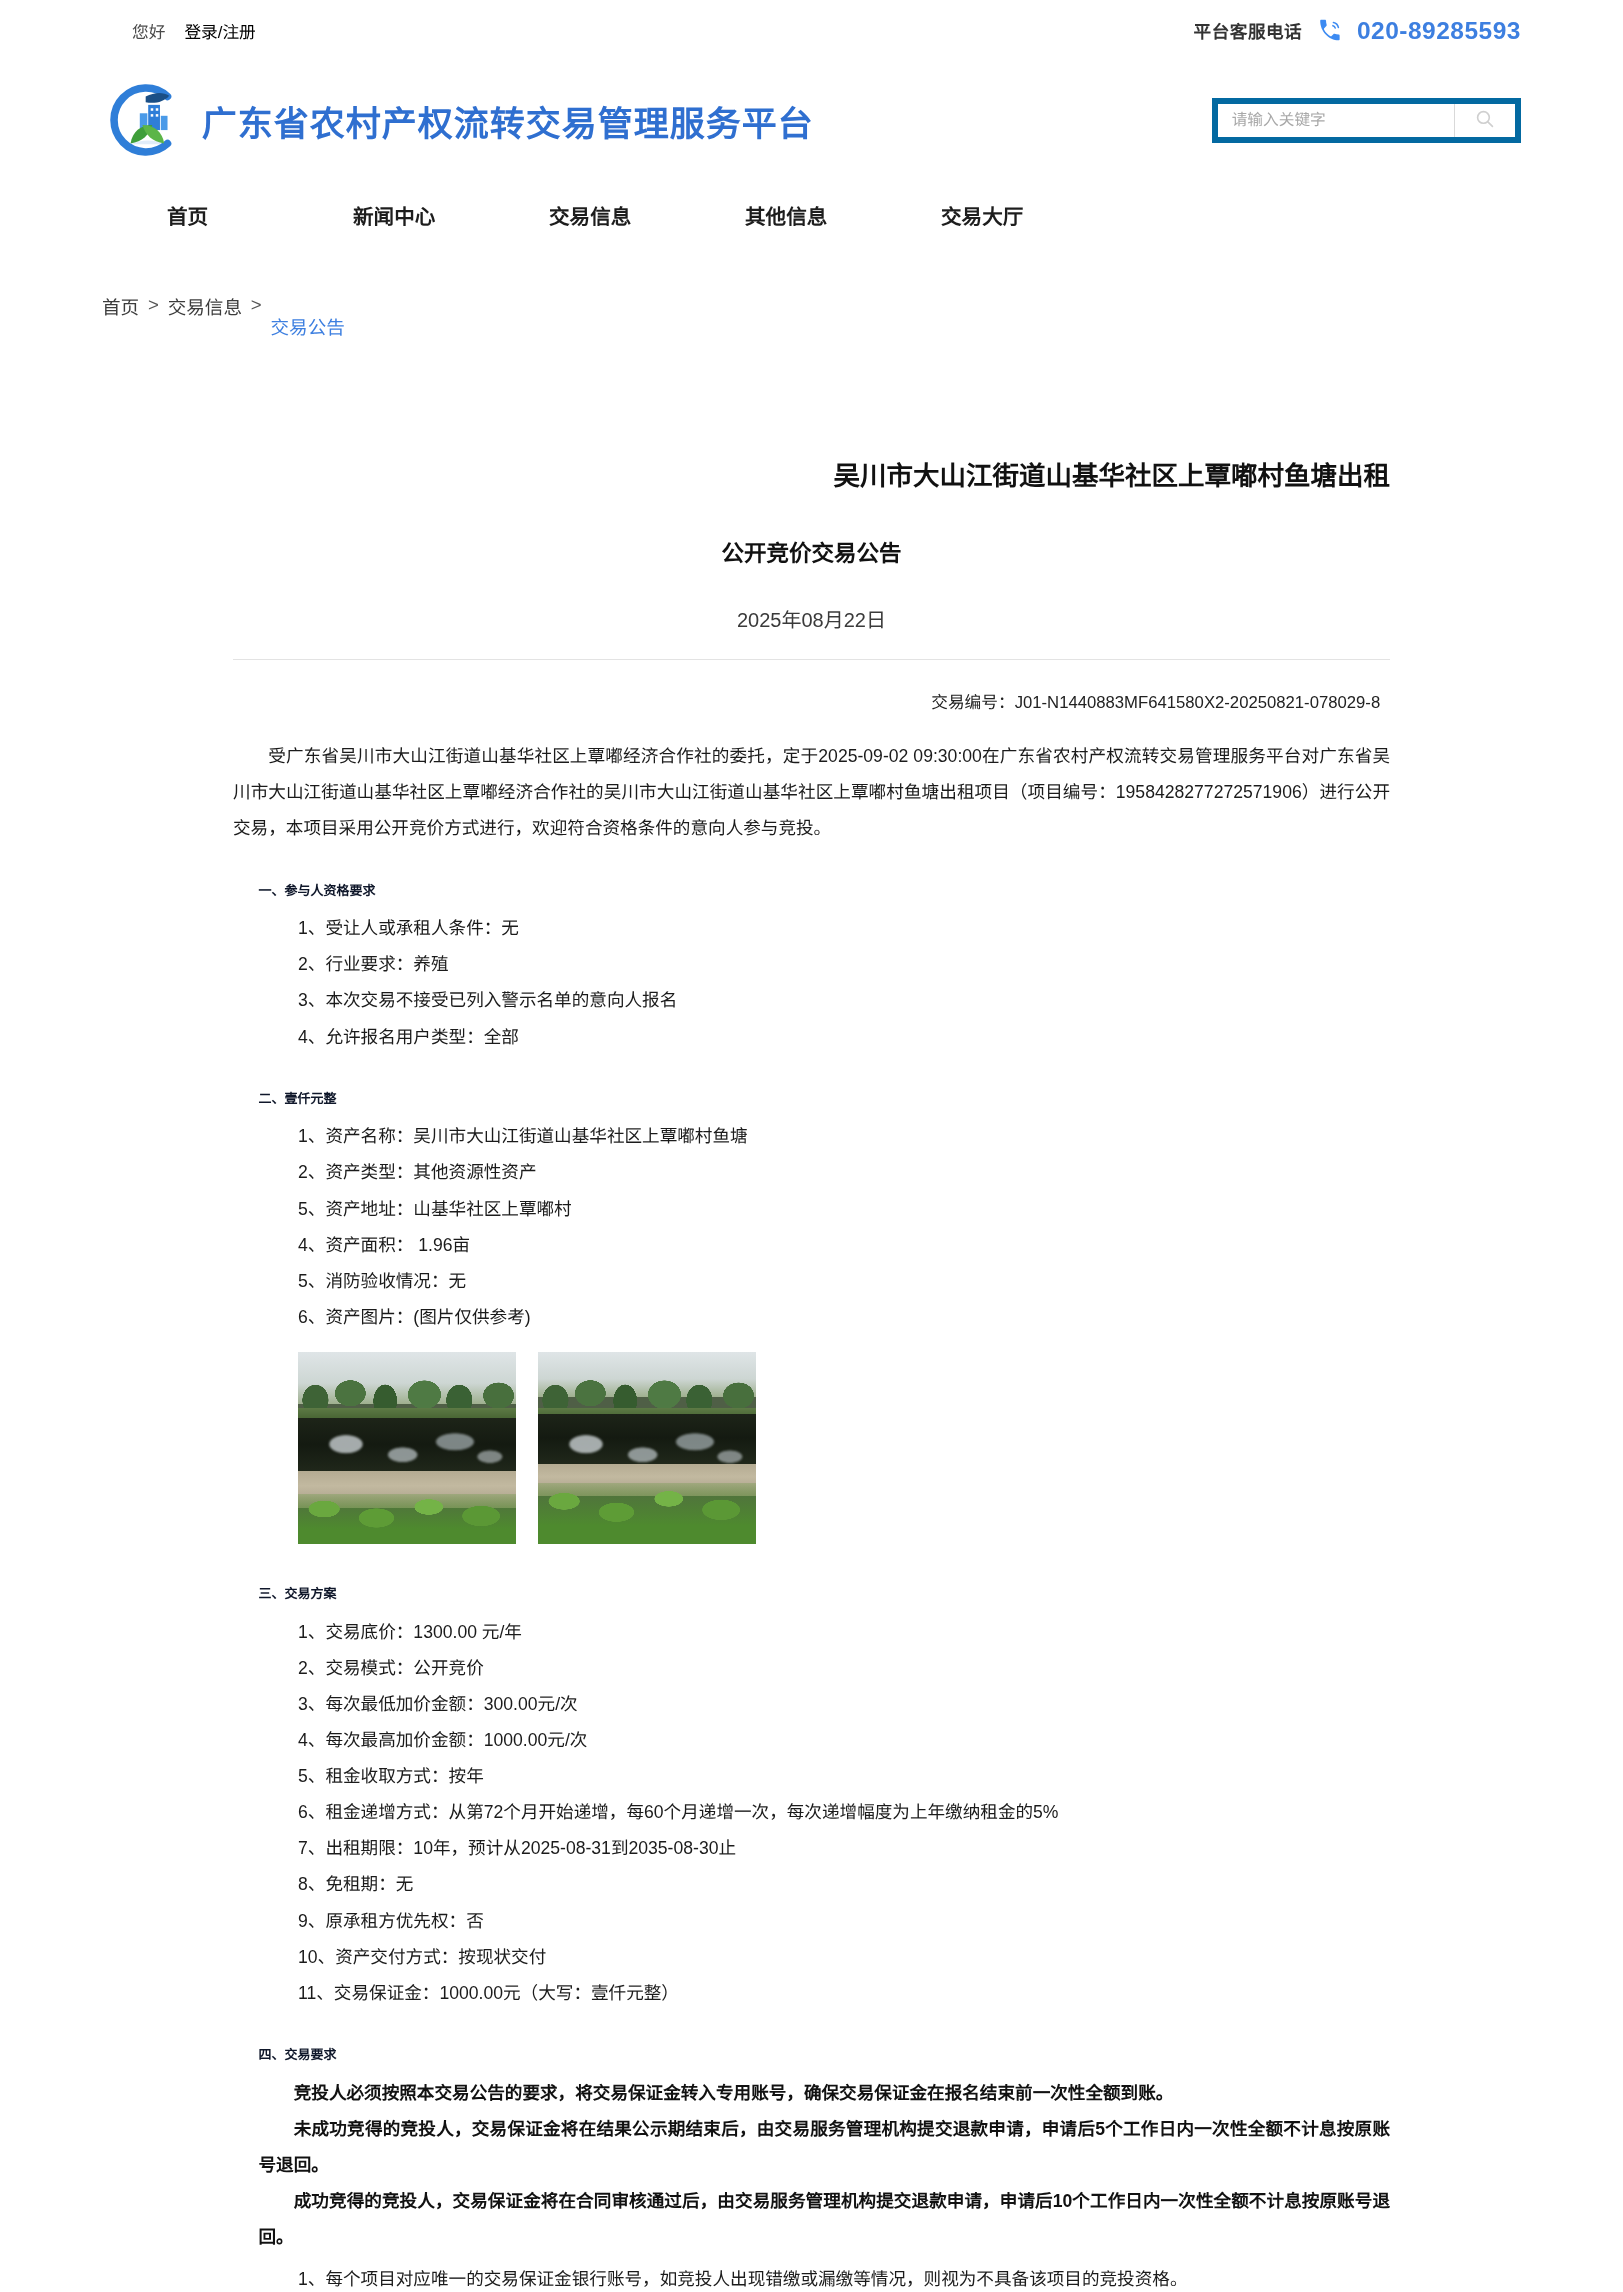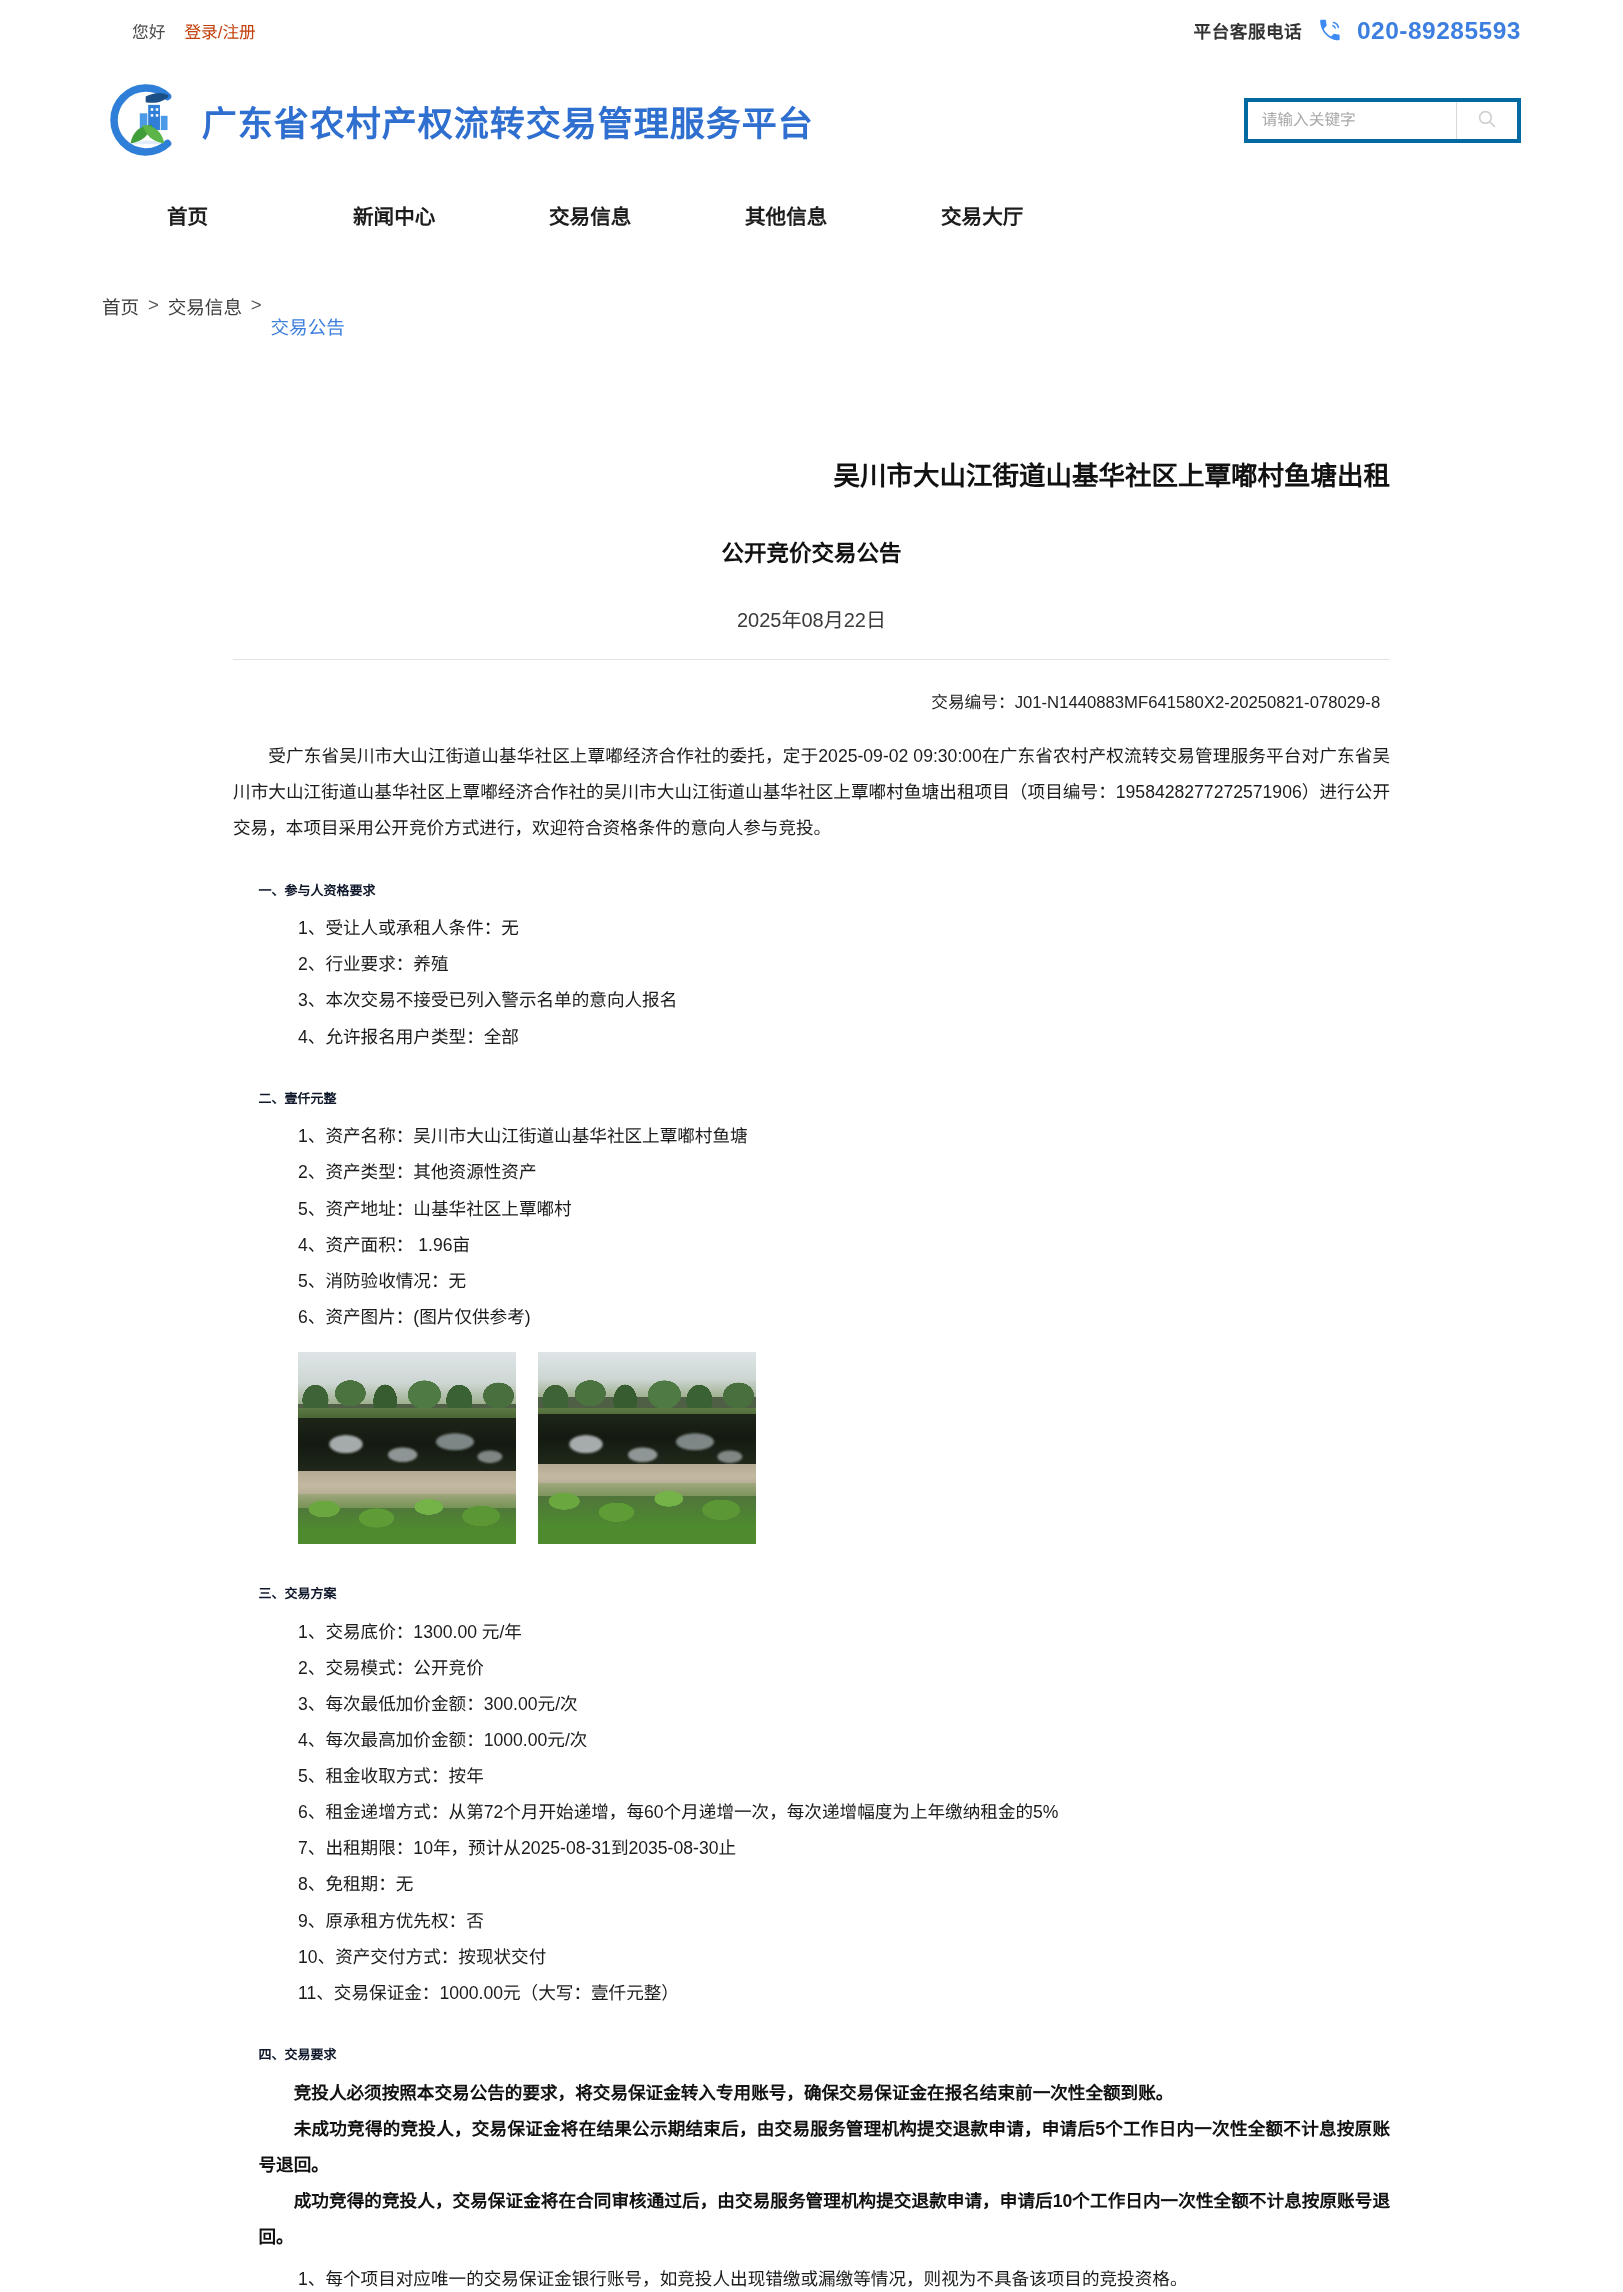--- a/index.html
+++ b/index.html
@@ -35,21 +35,21 @@
   .topbar-left {
     display: flex;
     align-items: center;
     gap: 19px;
     font-size: 16.7px;
     color: #4a4a4a;
     margin-left: 30px;
   }
   .topbar-left .greet { color: #4a4a4a; }
   .login-link {
-    color: #c2410c;
+    color: #000000;
     text-decoration: none;
     cursor: pointer;
   }
   .topbar-right {
     display: flex;
     align-items: center;
     gap: 13.7px;
   }
   .hotline-label {
     font-size: 17.6px;
@@ -92,23 +92,23 @@
   }
   .brand-title {
     font-size: 35px;
     font-weight: bold;
     color: #2f6fd0;
     letter-spacing: 1px;
     white-space: nowrap;
   }
   .searchbox {
     display: flex;
-    width: 277px;
+    width: 309px;
     height: 45px;
-    border: 4px solid #0369a1;
+    border: 6px solid #0369a1;
     box-sizing: border-box;
   }
   .searchbox input {
     flex: 1 1 auto;
     border: none;
     outline: none;
     padding: 0 13.7px;
     font-size: 15.7px;
     color: #333;
     font-family: "Liberation Sans", "DejaVu Sans", sans-serif;

